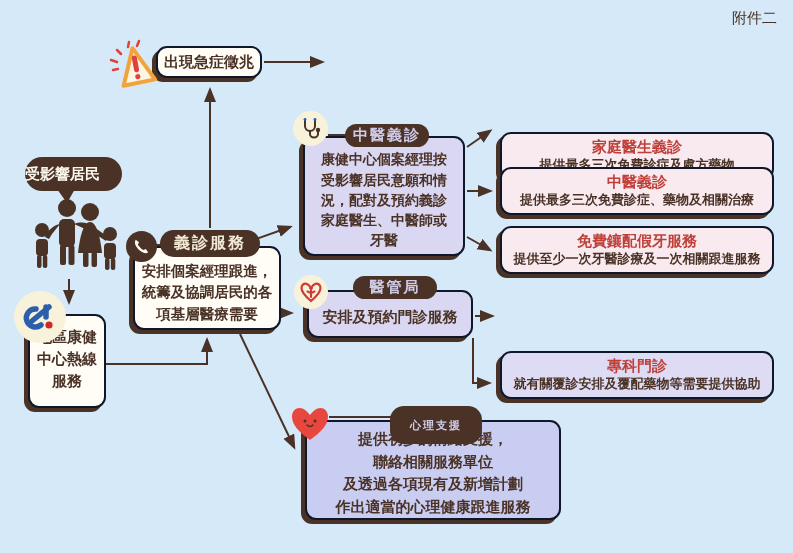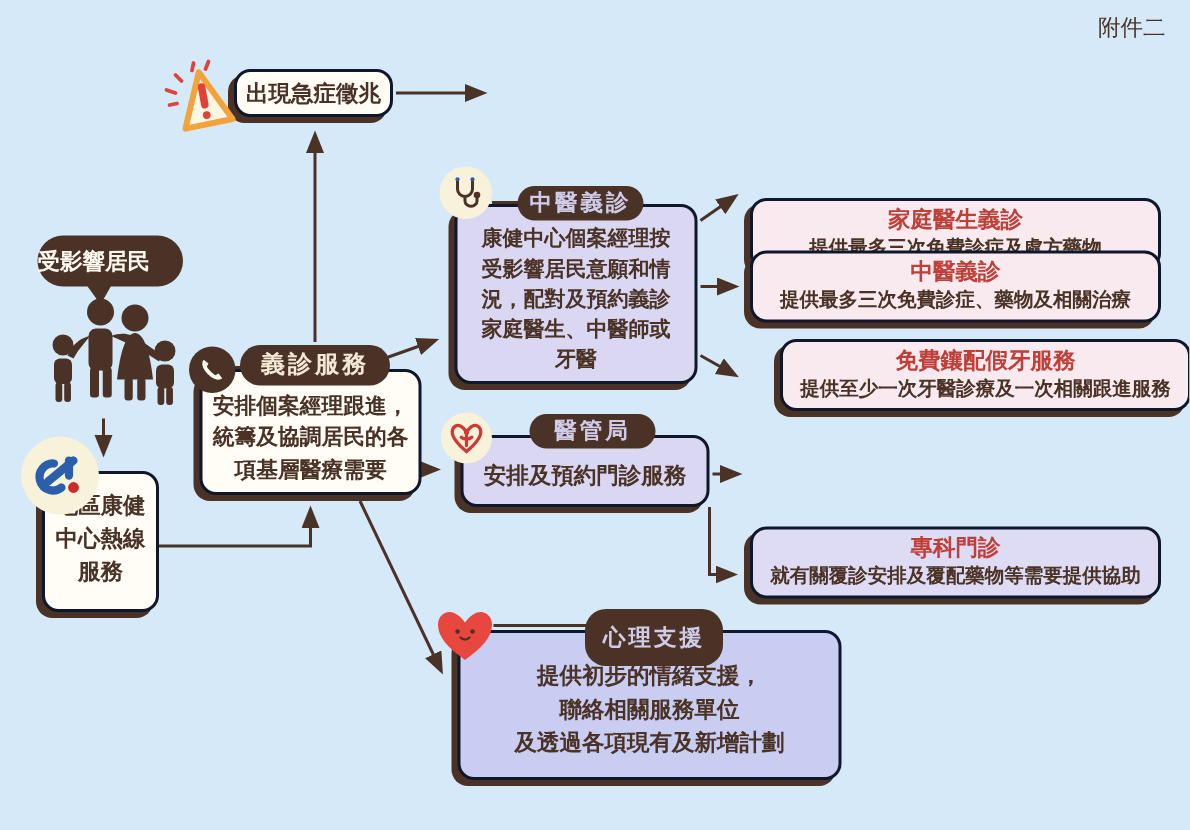--- a/index.html
+++ b/index.html
@@ -185,43 +185,44 @@
   </div>
 
   <div class="node pink outcome" style="left:500px;top:107px;width:274px;height:48px;margin-top:25px;">
     <div class="t">家庭醫生義診</div>
     <div class="d">提供最多三次免費診症及處方藥物</div>
   </div>
   <div class="node pink outcome" style="left:500px;top:167px;width:274px;height:48px;">
     <div class="t">中醫義診</div>
     <div class="d">提供最多三次免費診症、藥物及相關治療</div>
   </div>
-  <div class="node pink outcome" style="left:520px;top:226px;width:274px;height:48px;">
+  <div class="node pink outcome" style="left:500px;top:226px;width:274px;height:48px;">
     <div class="t">免費鑲配假牙服務</div>
     <div class="d">提供至少一次牙醫診療及一次相關跟進服務</div>
   </div>
 
   <div class="node outcome" style="left:500px;top:351px;width:274px;height:48px;background:#dedcf4;">
     <div class="t">專科門診</div>
     <div class="d">就有關覆診安排及覆配藥物等需要提供協助</div>
   </div>
 
   <div class="abs" style="left:288px;top:403px;width:44px;height:40px;z-index:6;">
     <svg width="44" height="40" viewBox="0 0 44 40">
       <path d="M22,37 C11,29 4,22 4,13.5 C4,7 9.5,3.5 14.5,5.5 C17.8,6.8 20.3,9.8 22,12 C23.7,9.8 26.2,6.8 29.5,5.5 C34.5,3.5 40,7 40,13.5 C40,22 33,29 22,37 Z" fill="#e8473f"></path>
       <circle cx="17" cy="18" r="1.5" fill="#4a3226"></circle>
       <circle cx="27" cy="18" r="1.5" fill="#4a3226"></circle>
       <path d="M19,22 C20.8,23.8 23.2,23.8 25,22" stroke="#4a3226" stroke-width="1.6" fill="none" stroke-linecap="round"></path>
     </svg>
   </div>
 
-  <div class="pill lavtxt" style="left:390px;top:406px;width:92px;height:38px;font-size:15px;">
+  <div class="pill lavtxt" style="left:390px;top:406px;width:92px;height:38px;font-size:11px;">
     <span>心理支援</span>
   </div>
   <div class="node peri" style="left:305px;top:420px;width:256px;height:100px;padding-top:10px;">
     <div class="bodytxt" style="font-size:15px;line-height:1.5;">
       <div>提供初步的情緒支援，</div>
       <div>聯絡相關服務單位</div>
       <div>及透過各項現有及新增計劃</div>
+      <div>作出適當的心理健康跟進服務</div>
     </div>
   </div>
 
 </div>
 
 </body></html>

